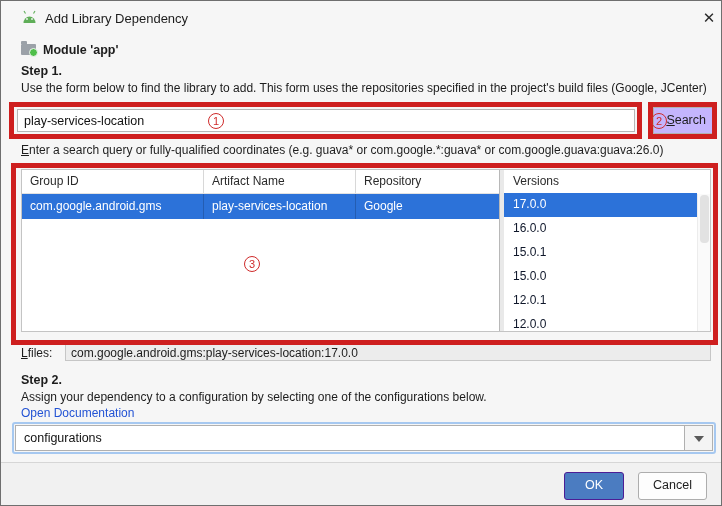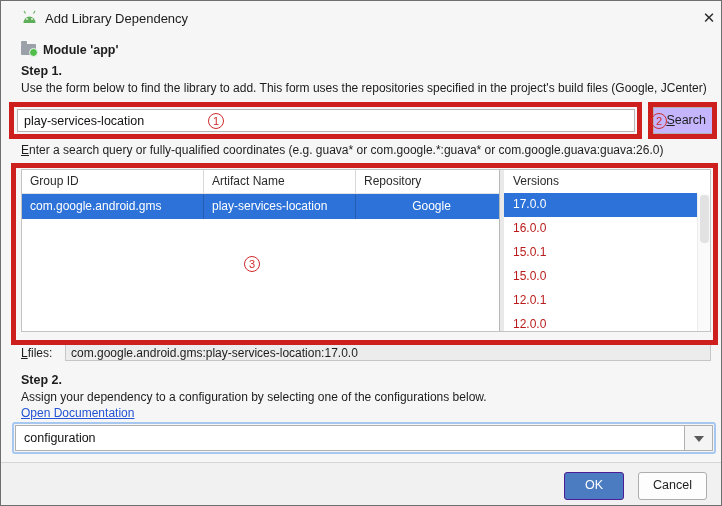--- a/index.html
+++ b/index.html
@@ -49,40 +49,40 @@
   
   .table{left:20px;top:168px;width:690px;height:163px;background:#fff;
     border:1px solid #c4c4c4;overflow:hidden;}
   .results-pane{position:absolute;left:0;top:0;width:477px;height:100%;}
   .hdr-row{display:flex;height:23px;border-bottom:1px solid #e2e2e2;color:#2a2a2a;}
   .hdr-cell{padding:4px 0 0 8px;border-right:1px solid #d8d8d8;box-sizing:border-box;}
   .hdr-cell:last-child{border-right:none;}
   .c1{width:182px;}.c2{width:152px;}.c3{width:143px;}
   .sel-row{display:flex;height:25px;background:#2c72d9;color:#fff;}
   .sel-cell{padding:5px 0 0 8px;border-right:1px solid rgba(0,0,0,0.18);box-sizing:border-box;}
-  .sel-cell:last-child{border-right:none;text-align:center;}
+  .sel-cell:last-child{border-right:none;}
   .splitter{position:absolute;left:477px;top:0;width:5px;height:100%;
     background:#e9e9e9;border-left:1px solid #b8b8b8;border-right:1px solid #cfcfcf;}
   .versions-pane{position:absolute;left:482px;top:0;width:208px;height:100%;background:#fff;}
   .v-hdr{height:23px;padding:4px 0 0 9px;box-sizing:border-box;color:#2a2a2a;}
-  .v-row{height:24px;padding:4px 0 0 9px;box-sizing:border-box;color:#b91c1c;width:193px;}
+  .v-row{height:24px;padding:4px 0 0 9px;box-sizing:border-box;color:#0f172a;width:193px;}
   .v-row.selected{background:#2c72d9;color:#fff;}
   .v-scroll{position:absolute;right:1px;top:24px;width:13px;height:138px;
     background:#fafafa;border-left:1px solid #ececec;}
   .v-thumb{position:absolute;left:2px;top:1px;width:9px;height:48px;background:#e2e2e2;border-radius:4px;}
 
   
   .lib-label{left:20px;top:345px;}
   .lib-field{left:64px;top:342px;width:646px;height:18px;background:#ececec;
     border:1px solid #c6c6c6;padding:2px 10px 0 5px;color:#1c1c1c;overflow:hidden;}
 
   
   .step2-h{left:20px;top:372px;}
   .step2-d{left:20px;top:389px;width:690px;}
-  .doc-link{left:20px;top:405px;color:#2353d4;text-decoration:underline;cursor:pointer;}
+  .doc-link{left:20px;top:405px;color:#2353d4;cursor:pointer;}
 
   .combo-focus{left:11px;top:421px;width:704px;height:32px;border:2px solid #a6c8f0;border-radius:3px;}
   .combo{left:14px;top:424px;width:698px;height:26px;background:#fff;border:1px solid #b0b0b0;cursor:pointer;}
   .combo-text{position:absolute;left:8px;top:5px;font-size:12.5px;color:#111;}
   .combo-arrow-btn{position:absolute;right:0;top:0;width:27px;height:100%;
     background:#f4f4f4;border-left:1px solid #b0b0b0;}
   .combo-arrow{position:absolute;left:9px;top:10px;width:0;height:0;
     border-left:5px solid transparent;border-right:5px solid transparent;border-top:6px solid #5a5a5a;}
 
   
@@ -155,21 +155,21 @@
 
   <div class="abs lib-label"><span class="mn">L</span><span>files:</span></div>
   <div class="abs lib-field nowrap">com.google.android.gms:play-services-location:17.0.0</div>
 
   <div class="abs h-step step2-h">Step 2.</div>
   <div class="abs step2-d nowrap">Assign your dependency to a configuration by selecting one of the configurations below.</div>
   <div class="abs doc-link">Open Documentation</div>
 
   <div class="abs combo-focus"></div>
   <div class="abs combo">
-    <div class="combo-text">configuration</div>
+    <div class="combo-text">configurations</div>
     <div class="combo-arrow-btn">
       <div class="combo-arrow"></div>
     </div>
   </div>
 
   <div class="abs footer">
     <div class="btn ok">OK</div>
     <div class="btn cancel">Cancel</div>
   </div>
 

